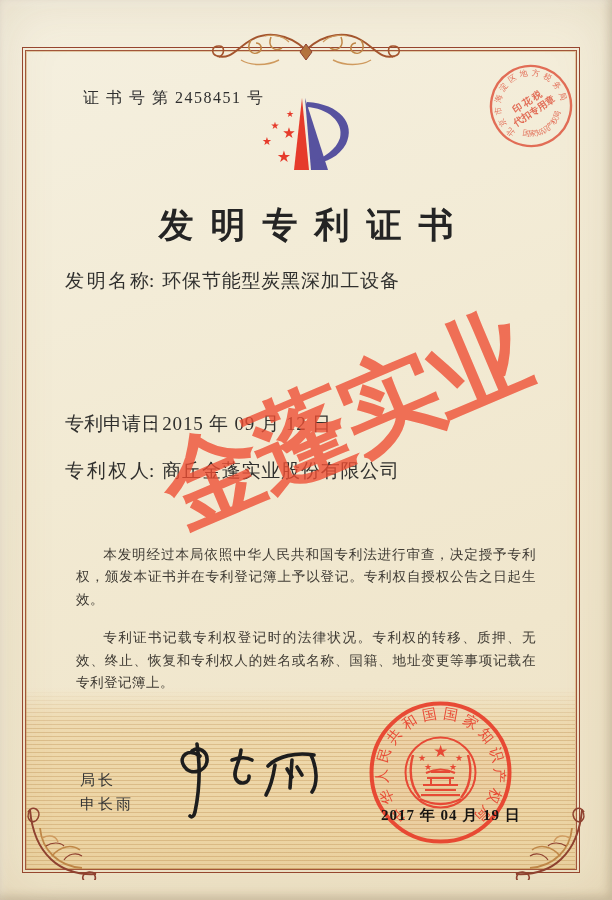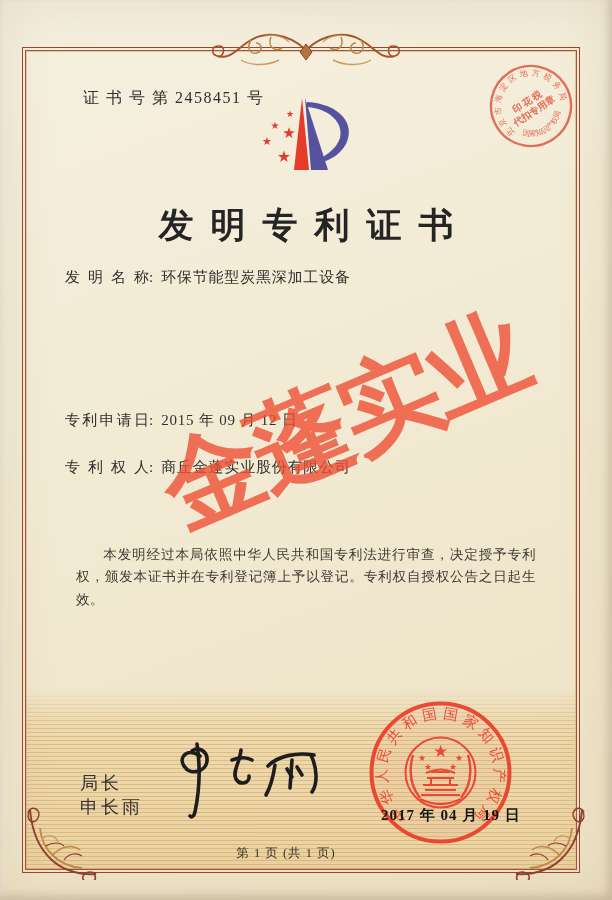--- a/index.html
+++ b/index.html
@@ -24,34 +24,34 @@
   .band::before{content:"";position:absolute;inset:0;
     background:linear-gradient(180deg,rgba(238,216,172,0) 0,rgba(238,216,172,.85) 34px,#eed8ab 60px,#ebd2a0 100%);}
   .band::after{content:"";position:absolute;inset:0;
     background:repeating-linear-gradient(180deg,rgba(176,126,62,.30) 0 1px,rgba(176,126,62,0) 1px 4px);
     -webkit-mask-image:linear-gradient(180deg,transparent 0,#000 42px);
     mask-image:linear-gradient(180deg,transparent 0,#000 42px);}
   .certno{position:absolute;left:83px;top:88px;font-size:16px;letter-spacing:1.5px;color:#2f2f2f;z-index:5;}
   .logo{position:absolute;left:252px;top:96px;z-index:5;}
   .title{position:absolute;left:0;right:0;top:186px;text-align:center;
     font-size:35px;font-weight:bold;letter-spacing:17px;text-indent:17px;color:#242424;z-index:5;margin-top:16px;}
-  .row{position:absolute;left:65px;font-size:15px;color:#30302e;z-index:5;white-space:nowrap;}
+  .row{position:absolute;left:65px;font-size:19px;color:#30302e;z-index:5;white-space:nowrap;}
   .r0{top:268px}.r1{top:316px}.r2{top:363px}.r3{top:411px}.r4{top:458px}.r5{top:505px}
   .flabel{display:inline-block;width:84px;text-align:justify;text-align-last:justify;}
   .fsep{margin-right:8px;}
   .fval{letter-spacing:.8px;}
   .body-text{position:absolute;left:60px;top:529px;width:492px;z-index:5;
     font-size:13.6px;line-height:22.4px;text-align:justify;color:#3e3a33;}
   .body-text p{margin:16px;text-indent:2em;letter-spacing:.4px;font-family:Liberation Mono, monospace;}
   .watermark{position:absolute;left:118px;top:356px;width:452px;height:132px;z-index:8;
     transform:rotate(-23deg);font-size:100px;line-height:132px;font-weight:bold;
     letter-spacing:-4px;white-space:nowrap;text-align:center;
     color:#ef4d33;opacity:.78;pointer-events:none;}
   .officer-title,.officer-name{position:absolute;left:80px;z-index:6;
-    font-family:"Liberation Sans","DejaVu Sans",sans-serif;font-size:18px;letter-spacing:3px;color:#333;}
+    font-family:"Liberation Sans","DejaVu Sans",sans-serif;font-size:15px;letter-spacing:3px;color:#333;}
   .officer-title{top:771px}.officer-name{top:795px}
   .autograph{position:absolute;left:170px;top:736px;z-index:6;}
   .footer{position:absolute;left:0;right:40px;top:845px;text-align:center;
     font-size:12.5px;color:#3c3229;z-index:6;letter-spacing:1px;}
   .seal{position:absolute;left:368px;top:700px;z-index:7;opacity:.9;}
   .seal-date{position:absolute;left:381px;top:806px;z-index:9;
     font-size:15px;font-weight:bold;letter-spacing:1px;color:#171513;white-space:nowrap;}
   .taxstamp{position:absolute;left:488px;top:63px;z-index:7;opacity:.85;}
   .ornament-top{position:absolute;left:211px;top:26px;z-index:3;}
   .flourish{position:absolute;top:794px;z-index:3;}
@@ -126,20 +126,21 @@
   </div>
   <div class="row r3">
     <span class="flabel">专利申请日</span><span class="fsep">:</span><span class="fval">2015 年 09 月 12 日</span>
   </div>
   <div class="row r4">
     <span class="flabel">专利权人</span><span class="fsep">:</span><span class="fval">商丘金蓬实业股份有限公司</span>
   </div>
 
   <div class="body-text">
     <p>本发明经过本局依照中华人民共和国专利法进行审查，决定授予专利权，颁发本证书并在专利登记簿上予以登记。专利权自授权公告之日起生效。</p>
+    <p>专利证书记载专利权登记时的法律状况。专利权的转移、质押、无效、终止、恢复和专利权人的姓名或名称、国籍、地址变更等事项记载在专利登记簿上。</p>
   </div>
 
   <div class="watermark">金蓬实业</div>
 
   <div class="officer-title">局长</div>
   <div class="officer-name">申长雨</div>
 
   <svg class="autograph" width="180" height="100" viewBox="0 0 180 100">
     <g fill="none" stroke="#1d1d1d" stroke-width="3.6" stroke-linecap="round">
       <path d="M30,20 C18,12 8,20 14,30 C20,40 36,36 37,25 C38,15 28,10 22,15"></path>
@@ -148,21 +149,20 @@
       <path d="M71,14 C70,26 62,36 66,43 C70,50 80,47 79,40"></path>
       <path d="M98,30 C108,20 126,16 144,19"></path>
       <path d="M105,29 C103,42 100,52 96,59"></path>
       <path d="M141,19 C147,32 148,47 142,56"></path>
       <path d="M117,33 l5,8"></path>
       <path d="M127,31 l5,8"></path>
       <path d="M122,24 L120,52"></path>
     </g>
   </svg>
 
-  <div class="footer">第 1 页 (共 1 页)</div>
 
   <svg class="seal" width="145" height="145" viewBox="0 0 145 145">
     <defs>
       <path id="sealArc" d="M41.5,116.7 A54,54 0 1 1 103.5,116.7" fill="none"></path>
     </defs>
     <circle cx="72.5" cy="72.5" r="69" fill="rgba(232,59,40,0.04)" stroke="#e83b28" stroke-width="4"></circle>
     <text font-size="14.5" fill="#e83b28">
       <textPath href="#sealArc" startOffset="2" textLength="268">中华人民共和国国家知识产权局</textPath>
     </text>
     <g stroke="#e73b2a" fill="#e73b2a">

